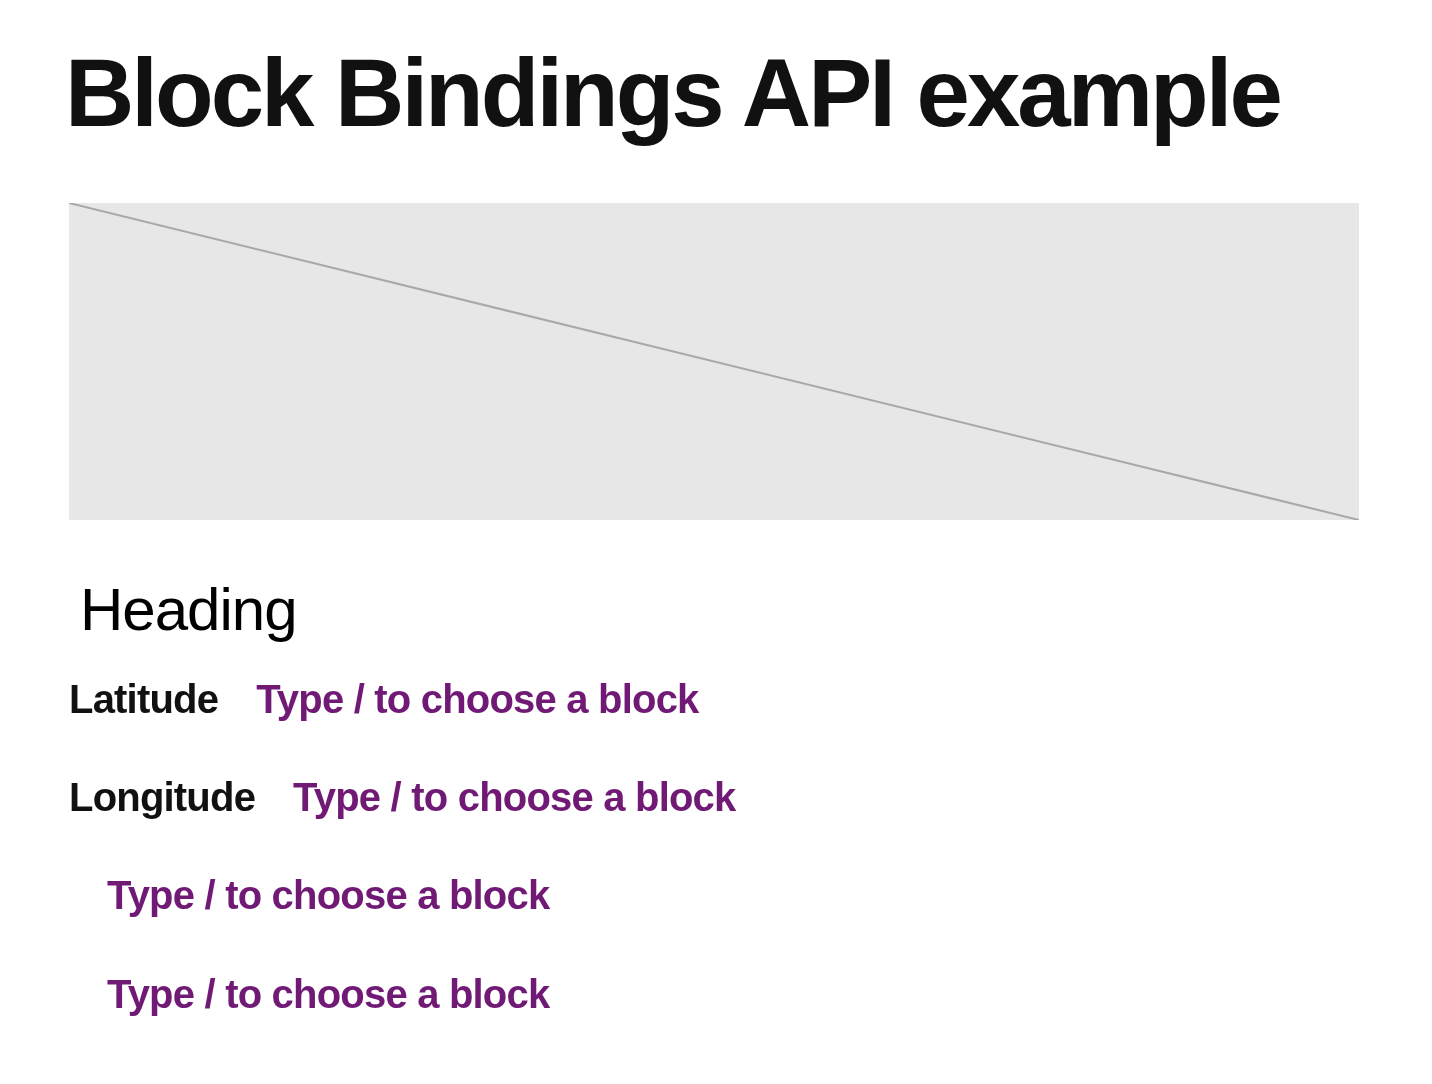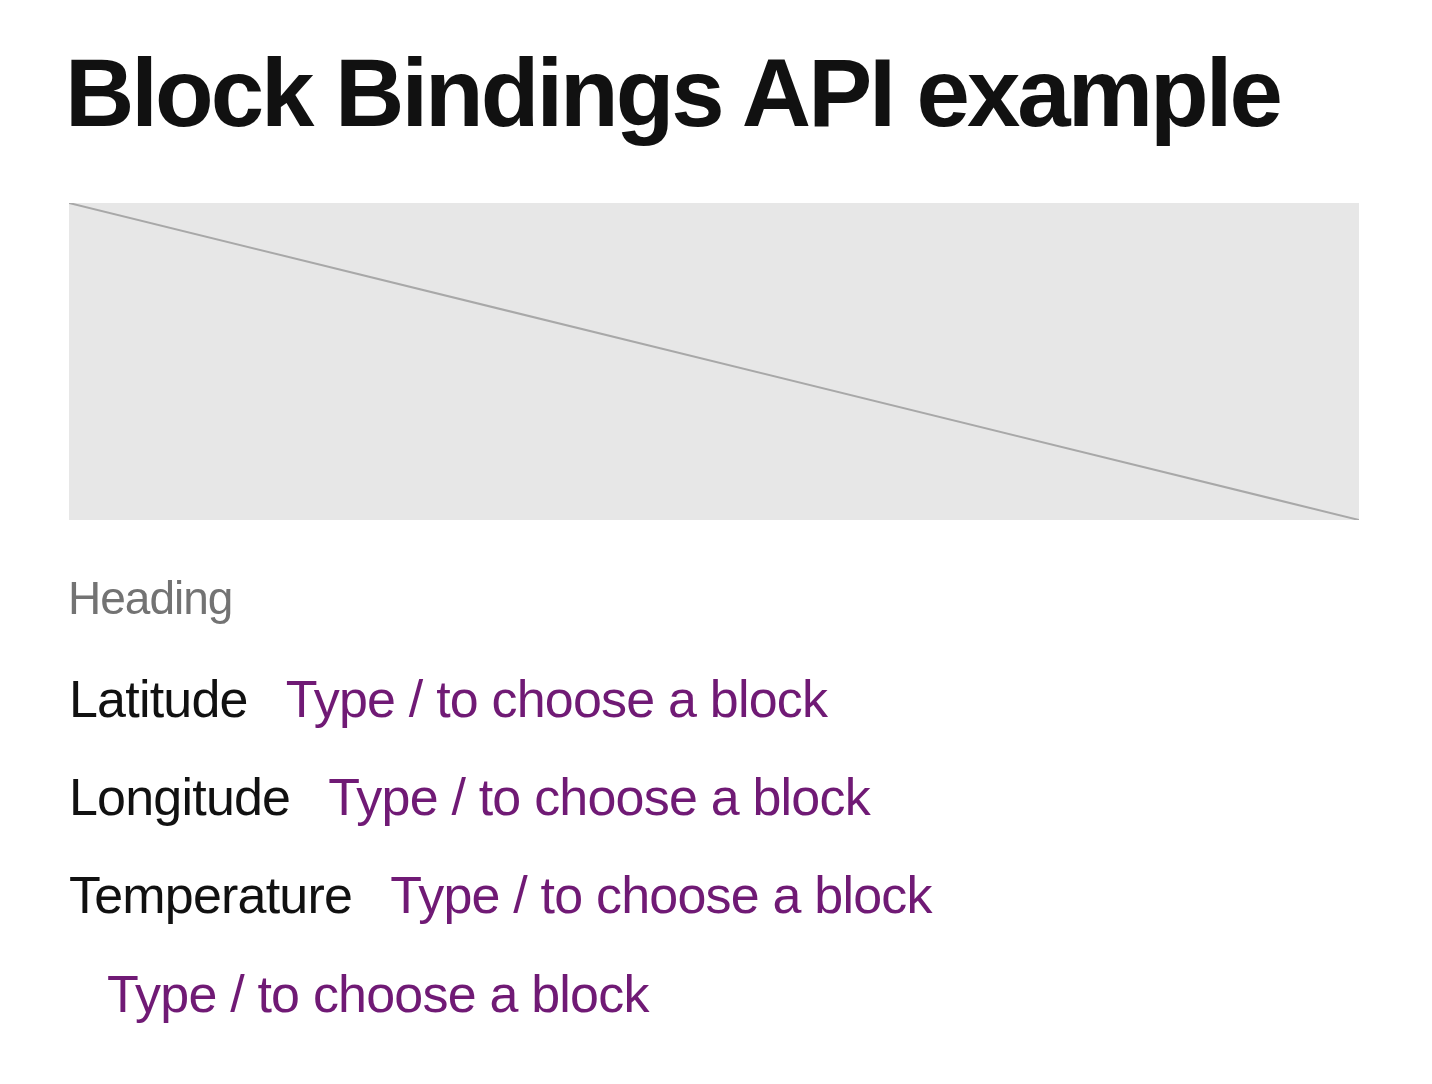--- a/index.html
+++ b/index.html
@@ -39,37 +39,38 @@
       position: absolute;
       left: 0;
       top: 0;
       width: 100%;
       height: 100%;
     }
     .heading-placeholder {
       position: absolute;
       left: 68px;
       top: 560px;
-      margin: 0;
-      font-size: 46px;
+      margin: 12px;
+      font-size: 60px;
       font-weight: 400;
       letter-spacing: -1px;
       line-height: 76px;
-      color: #737373;
+      color: #000000;
       white-space: nowrap;
     }
     .row {
       position: absolute;
       left: 69px;
       display: flex;
       align-items: baseline;
-      font-size: 52px;
+      font-size: 40px;
       letter-spacing: -0.8px;
       line-height: 50px;
       white-space: nowrap;
+      font-weight: bold;
     }
     .row .label {
       color: #111111;
     }
     .row .placeholder {
       color: #701a75;
       margin-left: 38px;
     }
   </style>
 </head>
@@ -89,19 +90,18 @@
   <span class="label">Latitude</span>
   <span class="placeholder">Type / to choose a block</span>
 </div>
 
 <div class="row" style="top:772px;">
   <span class="label">Longitude</span>
   <span class="placeholder">Type / to choose a block</span>
 </div>
 
 <div class="row" style="top:870px;">
-  <span class="label">Temperature</span>
   <span class="placeholder">Type / to choose a block</span>
 </div>
 
 <div class="row" style="top:969px;">
   <span class="placeholder">Type / to choose a block</span>
 </div>
 
 </body></html>

